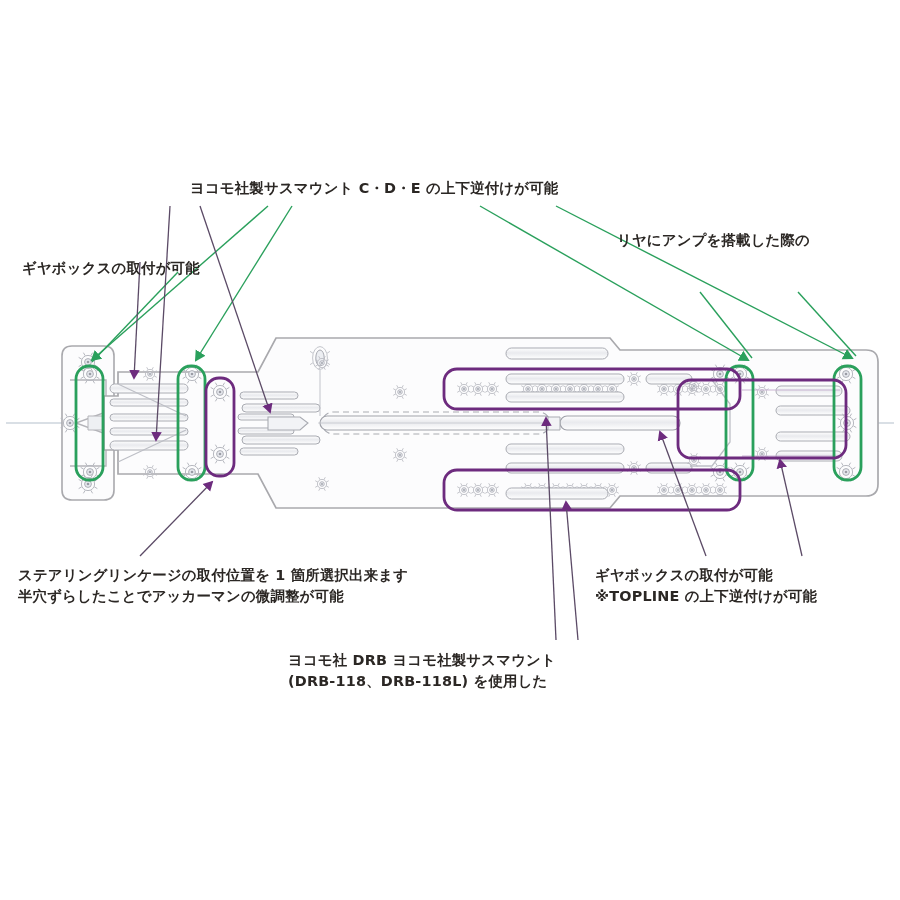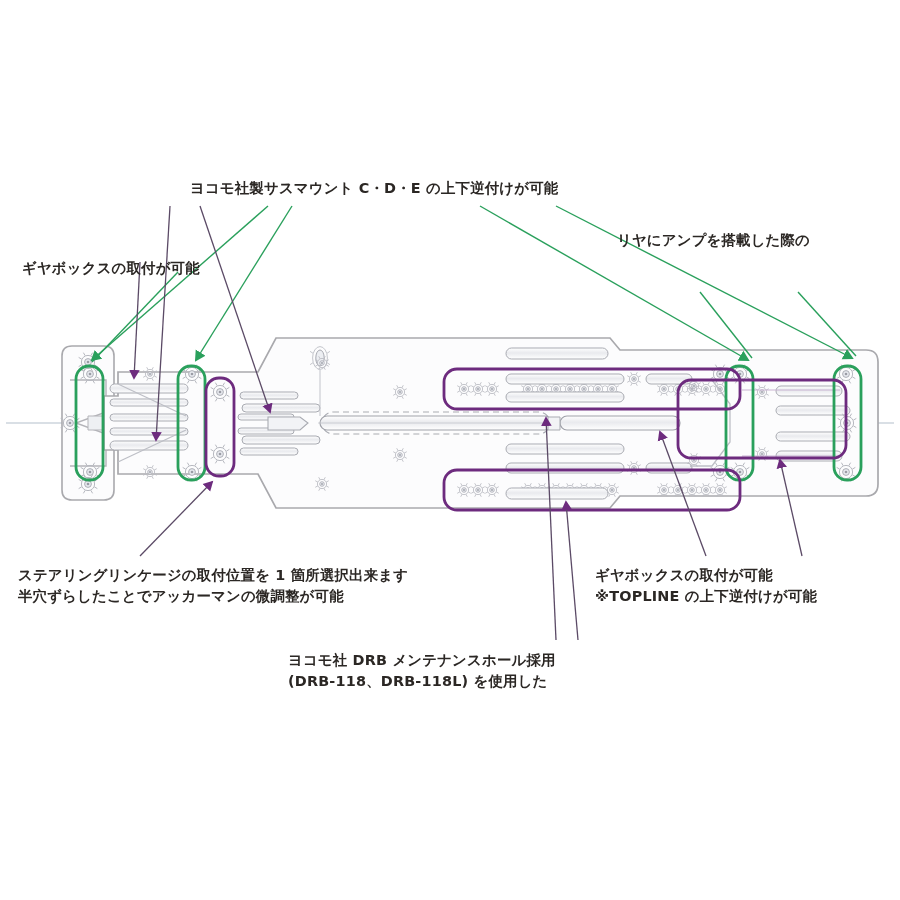--- a/index.html
+++ b/index.html
@@ -266,16 +266,16 @@
       <path d="M802,556 L780,460" stroke="#5b4a66" stroke-width="1.3" fill="none" marker-end="url(#mk-purple)"></path>
     </g>
   </svg>
 
   <div id="annos">
       <div class="anno sz15" style="left: 190px; top: 178px;"><div>ヨコモ社製サスマウント C・D・E の上下逆付けが可能</div></div>
       <div class="anno sz15" style="left: 22px; top: 258px;"><div>ギヤボックスの取付が可能</div></div>
       <div class="anno sz15" style="left: 617px; top: 230px;"><div>リヤにアンプを搭載した際の</div></div>
       <div class="anno sz15" style="left: 18px; top: 565px;"><div>ステアリングリンケージの取付位置を 1 箇所選択出来ます</div><div>半穴ずらしたことでアッカーマンの微調整が可能</div></div>
       <div class="anno sz15" style="left: 595px; top: 565px;"><div>ギヤボックスの取付が可能</div><div>※TOPLINE の上下逆付けが可能</div></div>
-      <div class="anno sz15" style="left: 288px; top: 650px;"><div>ヨコモ社 DRB メンテナンスホール採用</div><div>(DRB-118、DRB-118L) を使用した</div></div>
+      <div class="anno sz15" style="left: 288px; top: 650px;"><div>ヨコモ社 DRB ヨコモ社製サスマウント</div><div>(DRB-118、DRB-118L) を使用した</div></div>
     </div>
 
 </div>
 
 </body></html>

